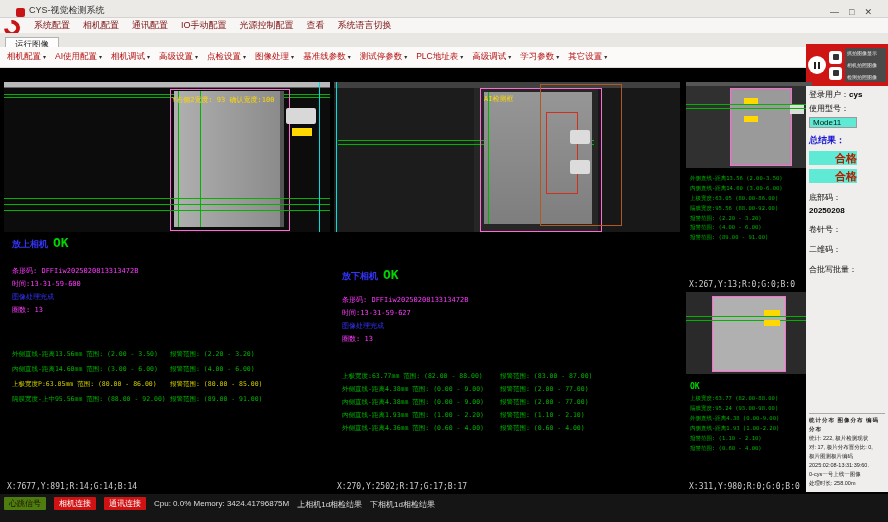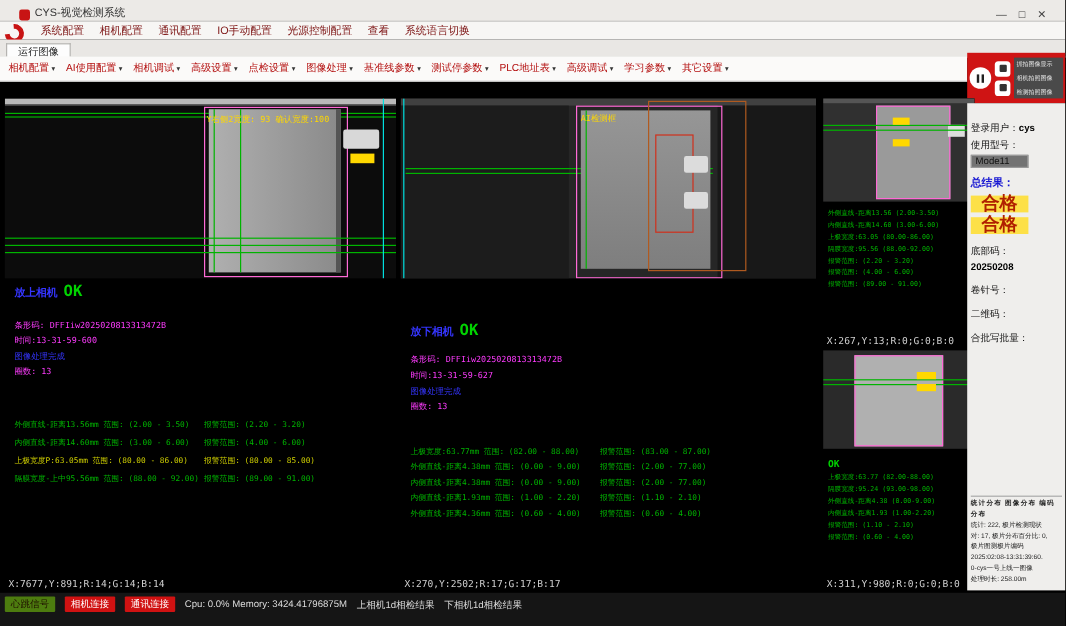--- a/index.html
+++ b/index.html
@@ -43,28 +43,28 @@
   .sq-col{display:flex;flex-direction:column;gap:3px;}
   .sq-btn{width:13px;height:13px;background:#fff;border-radius:3px;display:flex;
           align-items:center;justify-content:center;}
   .sq-glyph{width:6px;height:6px;background:#333;border-radius:1px;}
   .cap-panel{background:#4a4a4a;height:34px;flex:1;padding:2px 2px;box-sizing:border-box;
              display:flex;flex-direction:column;justify-content:space-between;}
   .cap-line{font-size:5px;color:#e8e8e8;white-space:nowrap;overflow:hidden;}
 
   
   .sidebar{position:absolute;left:806px;top:86px;width:82px;height:406px;background:#efeeec;
-           box-sizing:border-box;padding:12px 3px;font-size:8px;color:#111;}
+           box-sizing:border-box;padding:0 3px;font-size:8px;color:#111;}
   .sb-row{margin-top:3px;white-space:nowrap;}
   .sb-val{font-weight:bold;color:#000;}
-  .sb-box{display:inline-block;background:#737373;border:1px solid #9a9a9a;padding:0 3px;
+  .sb-box{display:inline-block;background:#5eead4;border:1px solid #9a9a9a;padding:0 3px;
           font-size:8px;min-width:40px;}
   .sb-result{color:#1515d2;font-weight:bold;font-size:9px;margin-top:6px;}
-  .ybox{width:48px;height:14px;background:#fde047;color:#b02000;font-weight:bold;
-        font-size:15px;text-align:center;line-height:14px;margin-top:4px;}
+  .ybox{width:48px;height:14px;background:#5eead4;color:#b02000;font-weight:bold;
+        font-size:11px;text-align:right;line-height:14px;margin-top:4px;}
   .sb-label{margin-top:9px;}
   .stats{position:absolute;left:3px;right:3px;bottom:4px;border-top:1px solid #aaa;
          padding-top:2px;font-size:5.5px;line-height:1.65;color:#222;}
   .stats-header{font-size:5.5px;font-weight:bold;letter-spacing:1px;}
 
   
   .panel{position:absolute;background:#000;}
   .cam{position:absolute;left:0;top:0;right:0;height:150px;background:#0c0c0c;overflow:hidden;cursor:crosshair;}
   .hl{position:absolute;height:1px;}
   .vl{position:absolute;width:1px;}

